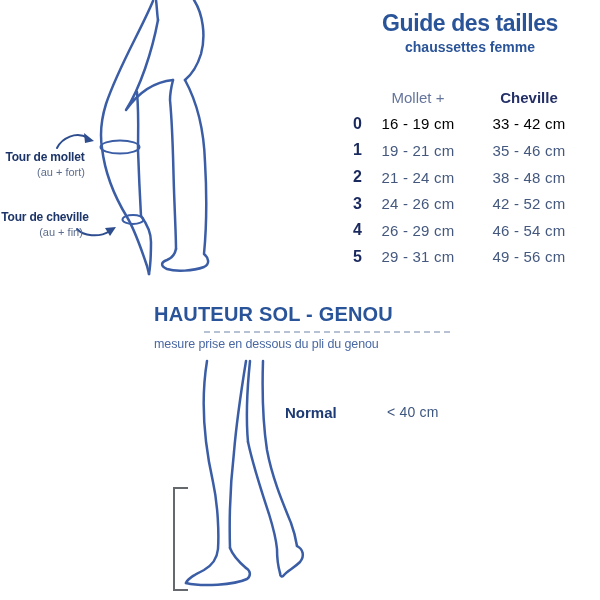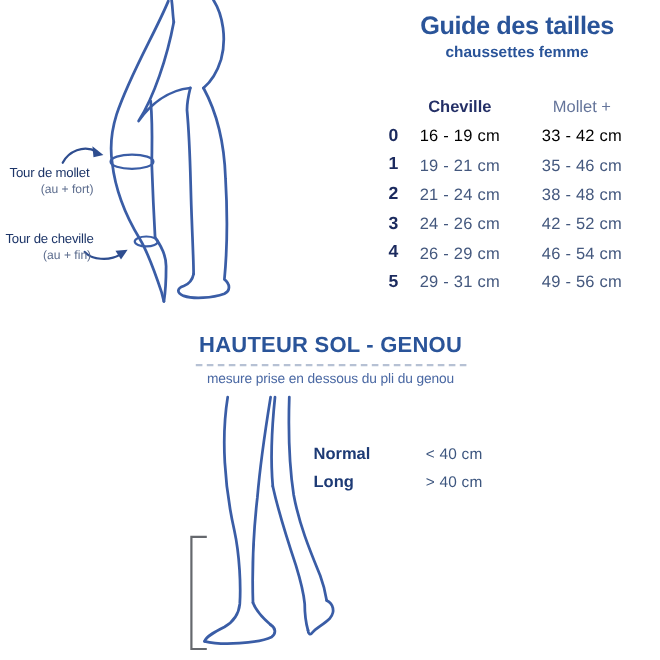--- a/index.html
+++ b/index.html
@@ -27,27 +27,27 @@
   }
   .sg-table .hdr{height:23px;display:flex;align-items:center;justify-content:center;}
   .h-cheville{font-size:15px;font-weight:bold;color:#232f66;}
   .h-mollet{font-size:15px;color:#64749a;}
   .cell-size{font-size:16px;font-weight:bold;color:#1b2a5e;text-align:right;}
   .cell-val{font-size:15px;color:#44587e;text-align:center;letter-spacing:0.2px;}
   .row-light .cell-val{color:#000000;}
 
   
   .ann{width:90px;text-align:center;}
-  .ann .ann-label{font-size:12px;font-weight:normal;color:#1d3568;letter-spacing:-0.2px;}
+  .ann .ann-label{font-size:12px;font-weight:bold;color:#1d3568;letter-spacing:-0.2px;}
   .ann .ann-note{font-size:11px;color:#5d6d8e;margin-top:2px;padding-left:32px;}
   .ann-mollet{left:0;top:150px;}
   .ann-cheville{left:0;top:210px;}
 
   
-  .hs-block{left:128px;top:303px;width:345px;text-align:center;}
+  .hs-block{left:154px;top:303px;width:345px;text-align:left;}
   .hs-title{font-size:20px;font-weight:bold;color:#2a5499;letter-spacing:0.2px;}
   .hs-divider{width:246px;margin:5px auto 4px auto;border-top:2px dashed #b6c1d4;height:0;}
   .hs-subtitle{font-size:12.5px;color:#4a68a3;letter-spacing:-0.1px;}
 
   
   .opt-block{left:285px;top:404px;}
   .opt-row{display:flex;height:26px;}
   .opt-label{width:102px;font-size:15px;font-weight:bold;color:#1d3a75;}
   .opt-value{font-size:14px;color:#3d567f;letter-spacing:0.2px;}
 
@@ -89,22 +89,22 @@
 <div class="abs ann ann-cheville">
   <div class="ann-label">Tour de cheville</div>
   <div class="ann-note">(au + fin)</div>
 </div>
 
 <div class="abs sg-title">Guide des tailles</div>
 <div class="abs sg-subtitle">chaussettes femme</div>
 
 <div class="abs sg-table">
   <div class="hdr"></div>
+  <div class="hdr h-mollet">Mollet +</div>
   <div class="hdr h-cheville">Cheville</div>
-  <div class="hdr h-mollet">Mollet +</div>
 
   <div class="cell-size">0</div>
   <div class="cell-val row-light"><span class="cell-val">16 - 19 cm</span></div>
   <div class="cell-val row-light"><span class="cell-val">33 - 42 cm</span></div>
 
   <div class="cell-size">1</div>
   <div class="cell-val">19 - 21 cm</div>
   <div class="cell-val">35 - 46 cm</div>
 
   <div class="cell-size">2</div>
@@ -143,17 +143,13 @@
   <path class="leg-stroke" d="M297,546 C303,549 305,556 300,562 C294,568 287,571 284,575 C282,578 280,576 280,573"></path>
 
   <path class="bracket-stroke" d="M188,488 L174,488 L174,590 L188,590"></path>
 </svg>
 
 <div class="abs opt-block">
   <div class="opt-row">
     <span class="opt-label">Normal</span>
     <span class="opt-value">&lt; 40 cm</span>
   </div>
-  <div class="opt-row">
-    <span class="opt-label">Long</span>
-    <span class="opt-value">&gt; 40 cm</span>
-  </div>
 </div>
 
 </body></html>

